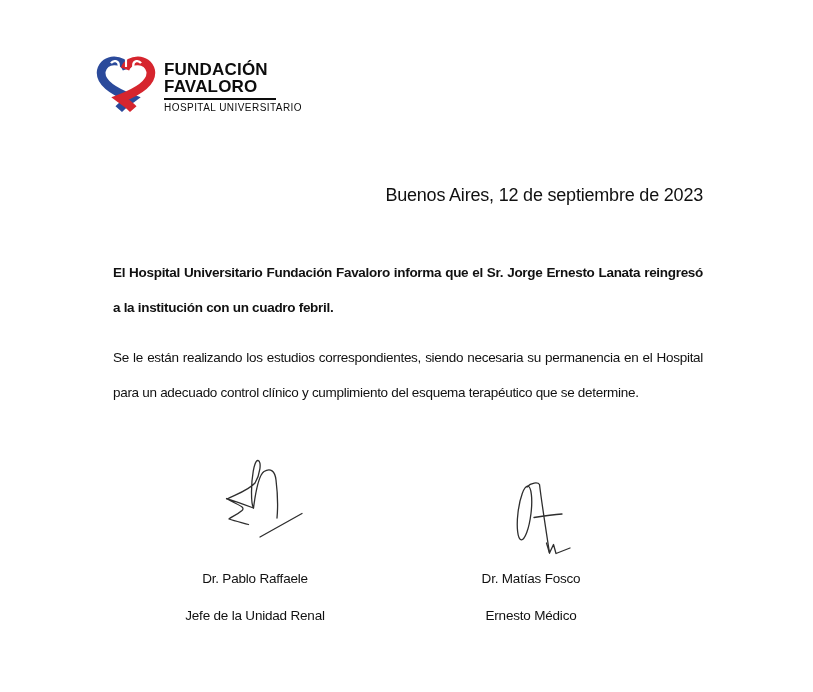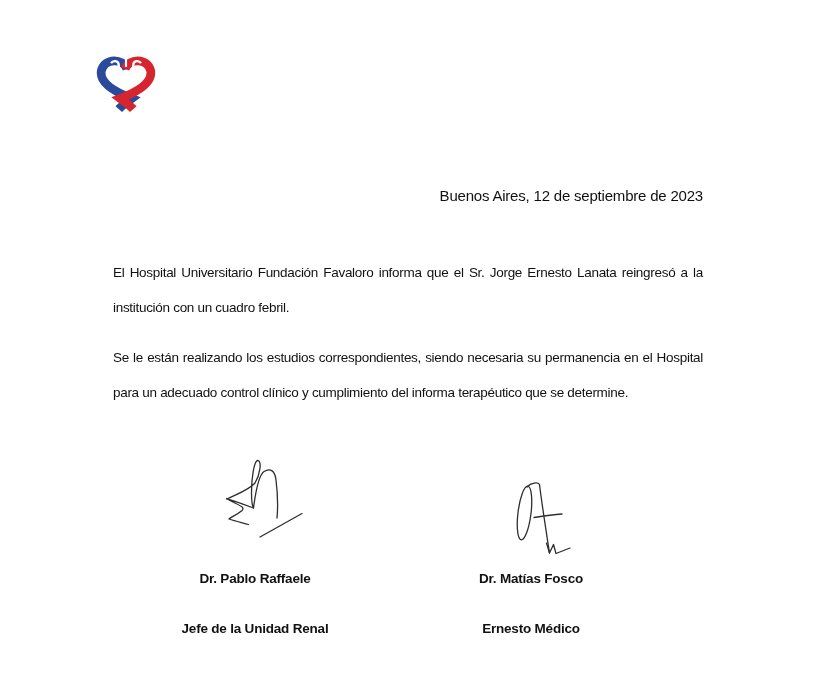--- a/index.html
+++ b/index.html
@@ -23,47 +23,47 @@
   }
   .logo-divider { height: 2px; background: #0d0d0d; width: 112px; margin-top: 3px; }
   .logo-subtitle {
     font-size: 10px; line-height: 11px; margin-top: 2px;
     letter-spacing: 0.45px; color: #0d0d0d; white-space: nowrap;
   }
 
   
   .dateline {
     position: absolute; top: 186px; right: 110px;
-    font-size: 15px; line-height: 19px; letter-spacing: -0.2px;
+    font-size: 18px; line-height: 19px; letter-spacing: -0.2px;
     color: #111111;
   }
 
   
   .para {
     position: absolute; left: 113px; width: 590px;
     font-size: 13.5px; line-height: 35px; letter-spacing: -0.3px;
     text-align: justify; color: #111111;
   }
-  .para1 { top: 241px; }
+  .para1 { top: 241px; font-weight: bold; }
   .para2 { top: 326px; }
 
   
   .sig { position: absolute; }
   .sig svg { display: block; }
   .sig1 { left: 213px; top: 447px; }
   .sig2 { left: 493px; top: 469px; }
 
   
   .signer {
     position: absolute; top: 571px; width: 250px; text-align: center;
-    font-size: 13.5px; line-height: 16px; letter-spacing: -0.2px; color: #111111; font-weight: bold;
+    font-size: 13.5px; line-height: 16px; letter-spacing: -0.2px; color: #111111;
   }
   .signer1 { left: 130px; }
   .signer2 { left: 406px; }
-  .signer .signer-title { margin-top: 34px; }
+  .signer .signer-title { margin-top: 21px; }
 </style>
 </head>
 <body>
 
 <div class="page">
 
   <div class="logo">
     <svg class="logo-heart" viewBox="0 0 64 62" aria-hidden="true">
 
       <path d="M33,17 C29,6 10,5 6.5,19 C4.5,31 20,40.5 38,47.5 C34,50.5 28.5,54 24.5,58.5" fill="none" stroke="#2b4a9b" stroke-width="9"></path>
@@ -73,26 +73,32 @@
       <path d="M32,5.5 L32,15" stroke="#ffffff" stroke-width="2.2" fill="none"></path>
 
       <path d="M24.5,25 L24.5,13 C24.5,8.5 19,7.5 16.5,11" stroke="#ffffff" stroke-width="2.4" fill="none"></path>
       <path d="M17.5,18 L24.5,18" stroke="#ffffff" stroke-width="2.2" fill="none"></path>
 
       <path d="M39.5,25 L39.5,13 C39.5,8.5 45,7.5 47.5,11" stroke="#ffffff" stroke-width="2.4" fill="none"></path>
       <path d="M39.5,18 L46.5,18" stroke="#ffffff" stroke-width="2.2" fill="none"></path>
 
       <path d="M26.5,26.5 L32,32 L37.5,26.5" stroke="#ffffff" stroke-width="2.4" fill="none"></path>
     </svg>
+    <div class="logo-textblock">
+      <div class="logo-name">FUNDACIÓN</div>
+      <div class="logo-name">FAVALORO</div>
+      <div class="logo-divider"></div>
+      <div class="logo-subtitle">HOSPITAL UNIVERSITARIO</div>
+    </div>
   </div>
 
   <div class="dateline">Buenos Aires, 12 de septiembre de 2023</div>
 
   <p class="para para1">El Hospital Universitario Fundación Favaloro informa que el Sr. Jorge Ernesto Lanata reingresó  a la institución con un cuadro febril.</p>
-  <p class="para para2">Se le están realizando los estudios correspondientes, siendo necesaria su permanencia en el Hospital para un adecuado control clínico y cumplimiento del informa terapéutico que se determine.</p>
+  <p class="para para2">Se le están realizando los estudios correspondientes, siendo necesaria su permanencia en el Hospital para un adecuado control clínico y cumplimiento del esquema terapéutico que se determine.</p>
 
   <div class="sig sig1">
     <svg width="150" height="100" viewBox="0 0 150 100" aria-hidden="true">
       <g fill="none" stroke="#2e2e2e" stroke-width="1.3" stroke-linecap="round" stroke-linejoin="round">
         <path d="M14,52 C24,47 36,43 42,36 C47,28 49,14 45,13.5 C41,13 38.5,32 38.5,45 C38.5,53 39,59 40.5,61 C42,50 44.5,29 51,24.5 C57.5,20.5 62,24 63,33 C64.5,45 65,60 64,71"></path>
         <path d="M40.5,61 C30,57 17,52.5 13.5,51.5 C24,58 33,59.5 29,63.5 C24,68 17.5,70 16,72 C23,74.5 31,76 35.5,77.5"></path>
         <path d="M47,90 L89,66.5"></path>
       </g>
     </svg>
   </div>

